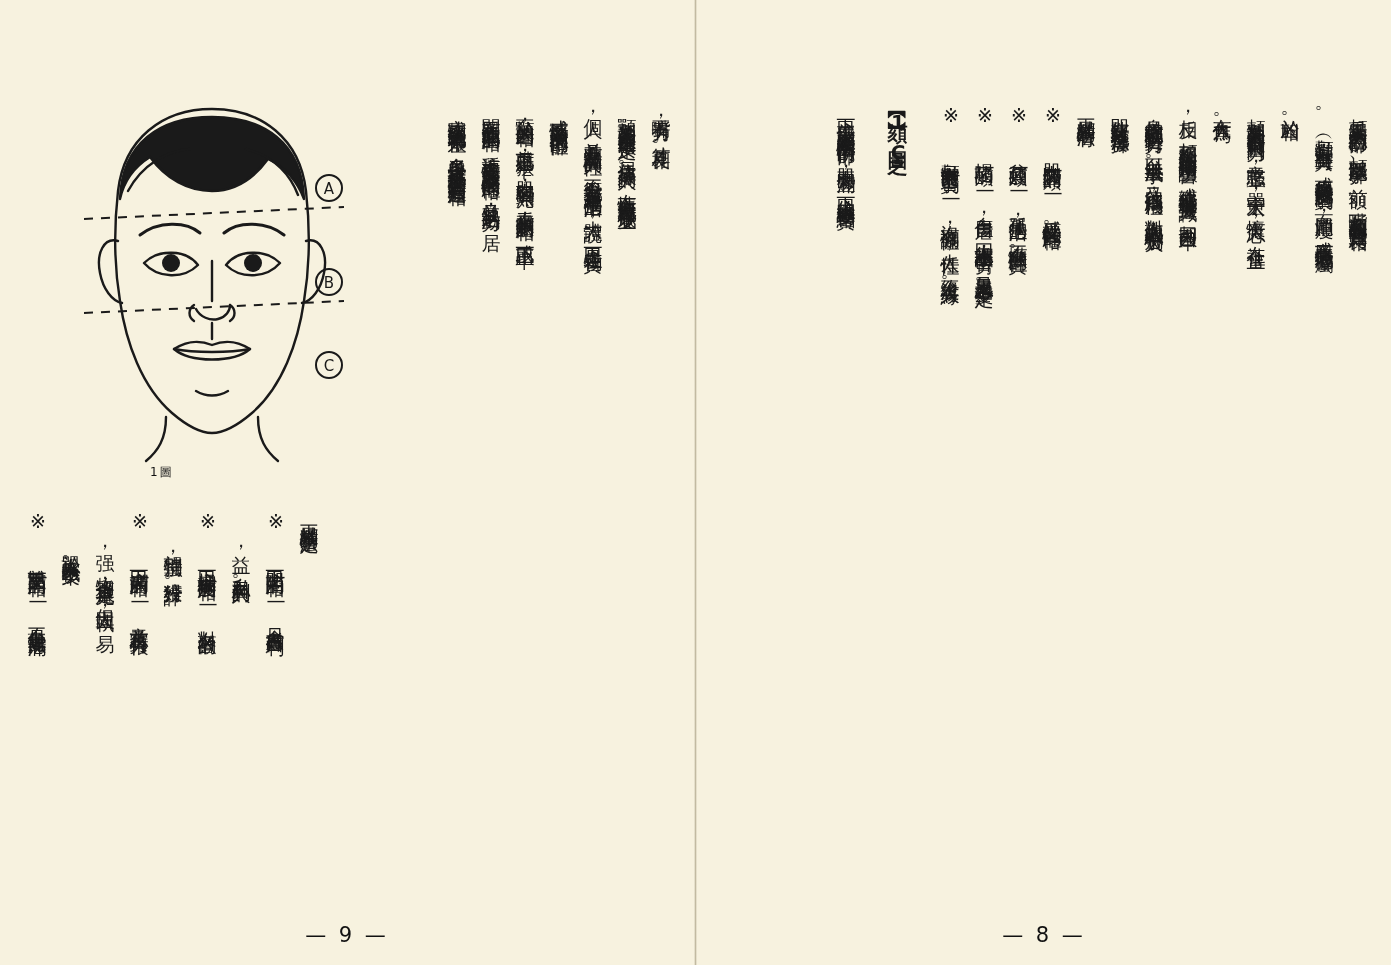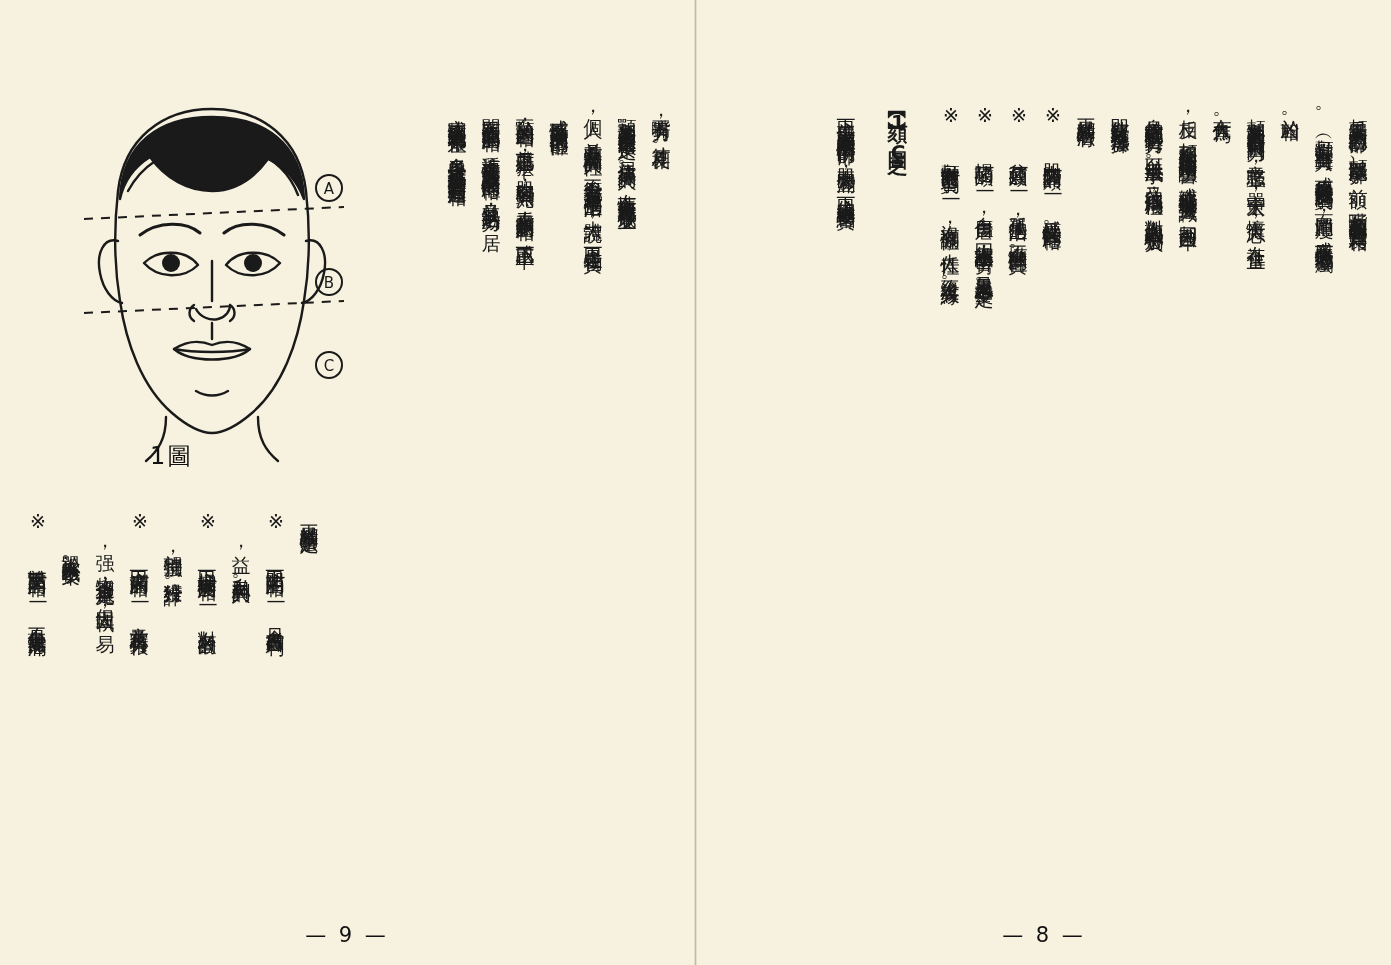--- a/index.html
+++ b/index.html
@@ -67,22 +67,22 @@
   .fig-wrap {
     position: absolute;
     left: 62px;
     top: 95px;
     width: 300px;
     height: 390px;
   }
   .fig-caption {
     position: absolute;
     left: 150px;
-    top: 440px;
-    font-size: 24px;
+    top: 464px;
+    font-size: 12px;
     letter-spacing: 2px;
     color: #111;
   }
   svg { display: block; }
 </style>
 </head>
 <body>
 
 <div class="book">
 

